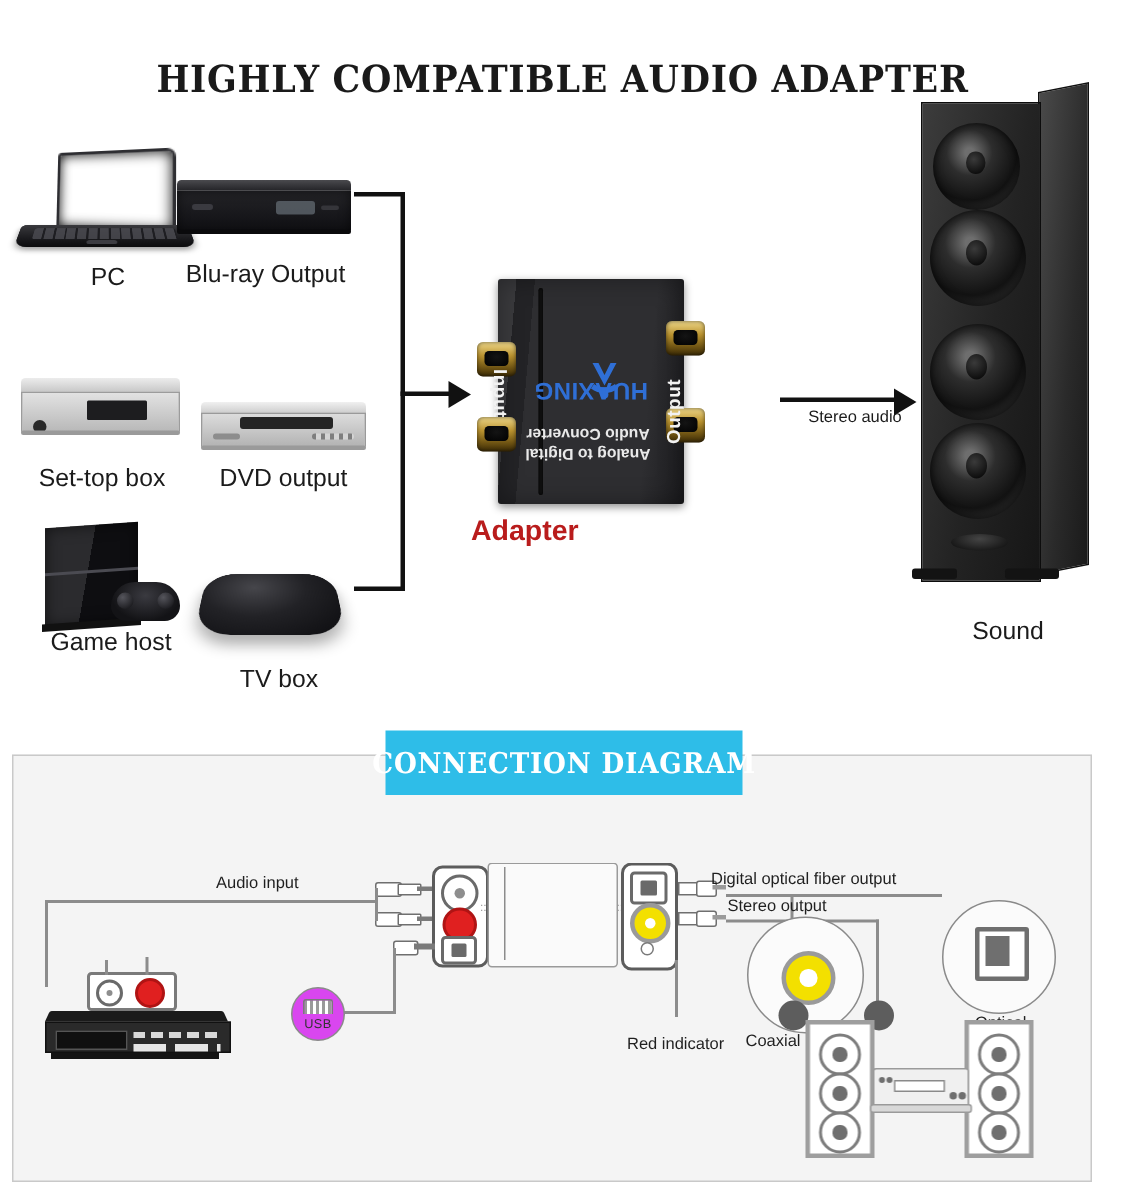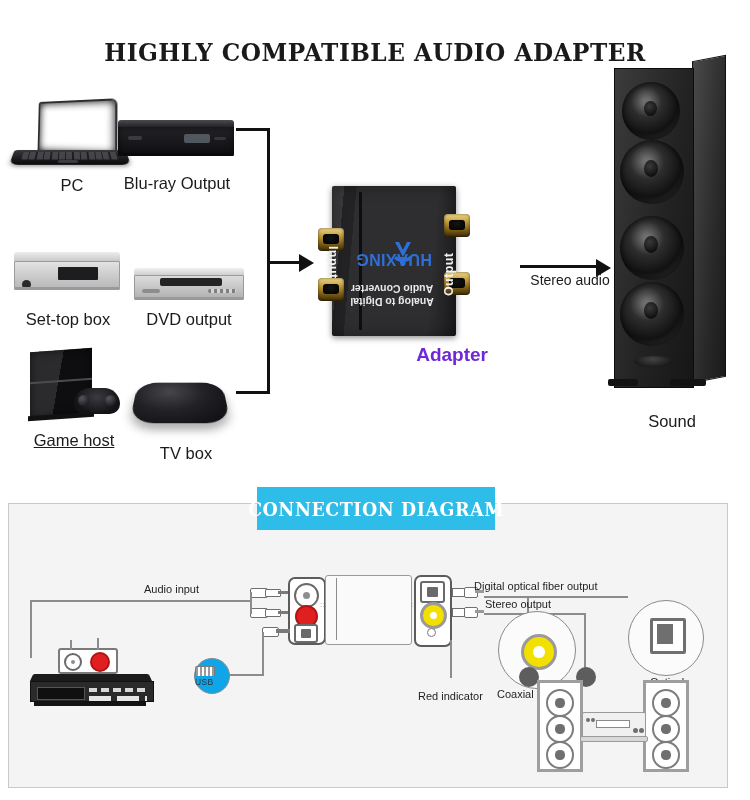--- a/index.html
+++ b/index.html
@@ -119,22 +119,22 @@
   #brand{
     position:absolute;left:34px;top:64px;width:84px;text-align:center;
     transform:rotate(180deg);
     font-size:16px;font-weight:800;letter-spacing:.3px;
     color:#2f6fd6;
   }
   #brand-mark{
     position:absolute;left:74px;top:54px;width:22px;height:26px;transform:rotate(180deg);
   }
   #adapter-caption{
-    left:336px;top:344px;width:152px;text-align:right;
-    font-size:19px;font-weight:700;color:#6d28d9;
+    left:314px;top:344px;width:152px;text-align:left;
+    font-size:19px;font-weight:700;color:#b91c1c;
   }
 
   
   #tower{left:614px;top:68px;width:116px;height:330px;}
   .tw-front{
     position:absolute;left:0;top:0;width:78px;height:318px;
     background:linear-gradient(100deg,#3c3c3c,#232323 55%,#161616);
     border:1px solid #0c0c0c;
   }
   .tw-side{
@@ -161,21 +161,21 @@
   
   .ln{position:absolute;background:#111;}
   .arrow-r{
     position:absolute;width:0;height:0;
     border-top:9px solid transparent;border-bottom:9px solid transparent;
     border-left:15px solid #111;
   }
 
   #stereo-arrow-line{left:520px;top:265px;width:78px;height:3px;background:#111;}
   #stereo-arrow-head{left:596px;top:259px;}
-  #stereo-label{left:505px;top:272px;width:130px;font-size:14px;}
+  #stereo-label{left:505px;top:272px;width:130px;font-size:11px;}
 
   
   #panel{
     left:8px;top:503px;width:718px;height:283px;
     background:#f4f4f4;border:1px solid #c9c9c9;
   }
   #banner{
     left:257px;top:487px;width:238px;height:43px;background:#2ebde8;
     display:flex;align-items:center;justify-content:center;
   }
@@ -220,22 +220,22 @@
     position:absolute;left:50%;transform:translateX(-50%);
     border-radius:50%;background:#fff;border:2.5px solid #7d7d7d;
   }
   .spk .sd:after{content:"";position:absolute;left:50%;top:50%;width:38%;height:38%;margin:-19% 0 0 -19%;
     border-radius:50%;background:#6f6f6f;}
 
   .amp{position:absolute;background:#f0f0f0;border:1.8px solid #9a9a9a;border-radius:2px;}
 
   .usb-circ{
     position:absolute;width:34px;height:34px;border-radius:50%;
-    border:1.6px solid #8a8a8a;background:#0ea5e9;
-    display:flex;flex-direction:column;align-items:flex-start;justify-content:center;
+    border:1.6px solid #8a8a8a;background:#d946ef;
+    display:flex;flex-direction:column;align-items:center;justify-content:center;
   }
   .usb-circ .u-ico{
     width:18px;height:9px;border:1.6px solid #7a7a7a;border-bottom:none;border-radius:2px 2px 0 0;
     background:repeating-linear-gradient(90deg,#9a9a9a 0 2px,#fff 2px 4px);
   }
   .usb-circ .u-txt{font-size:8.5px;color:#333;letter-spacing:.3px;margin-top:1px;}
 
   .src-player{position:absolute;}
   .sp-top{position:absolute;left:0;top:0;width:100%;height:9px;background:#1b1b1b;
     border-radius:2px 2px 0 0;transform:perspective(90px) rotateX(34deg);transform-origin:bottom;}
@@ -290,21 +290,21 @@
   <div class="av-win" style="left:0;top:29px;width:110px;height:3px;background:#9a9a9a;"></div>
 </div>
 <div class="abs dev-label" style="left:130px;top:310px;width:118px;">DVD output</div>
 
 <div class="abs art" style="left:30px;top:350px;width:92px;height:72px;">
   <div class="ps-body"></div>
   <div class="ps-slit"></div>
   <div class="ps-foot"></div>
   <div class="pad"></div>
 </div>
-<div class="abs dev-label" style="left:12px;top:431px;width:124px;text-decoration:underline;">Game host</div>
+<div class="abs dev-label" style="left:12px;top:419px;width:124px;">Game host</div>
 
 <div class="abs art" style="left:134px;top:372px;width:96px;height:60px;">
   <div class="tvbox"></div>
 </div>
 <div class="abs dev-label" style="left:130px;top:444px;width:112px;">TV box</div>
 
 <div class="abs ln" style="left:236px;top:128px;width:34px;height:3px;"></div>
 <div class="abs ln" style="left:267px;top:128px;width:3px;height:266px;"></div>
 <div class="abs ln" style="left:236px;top:391px;width:34px;height:3px;"></div>
 <div class="abs ln" style="left:267px;top:261px;width:34px;height:3px;"></div>

